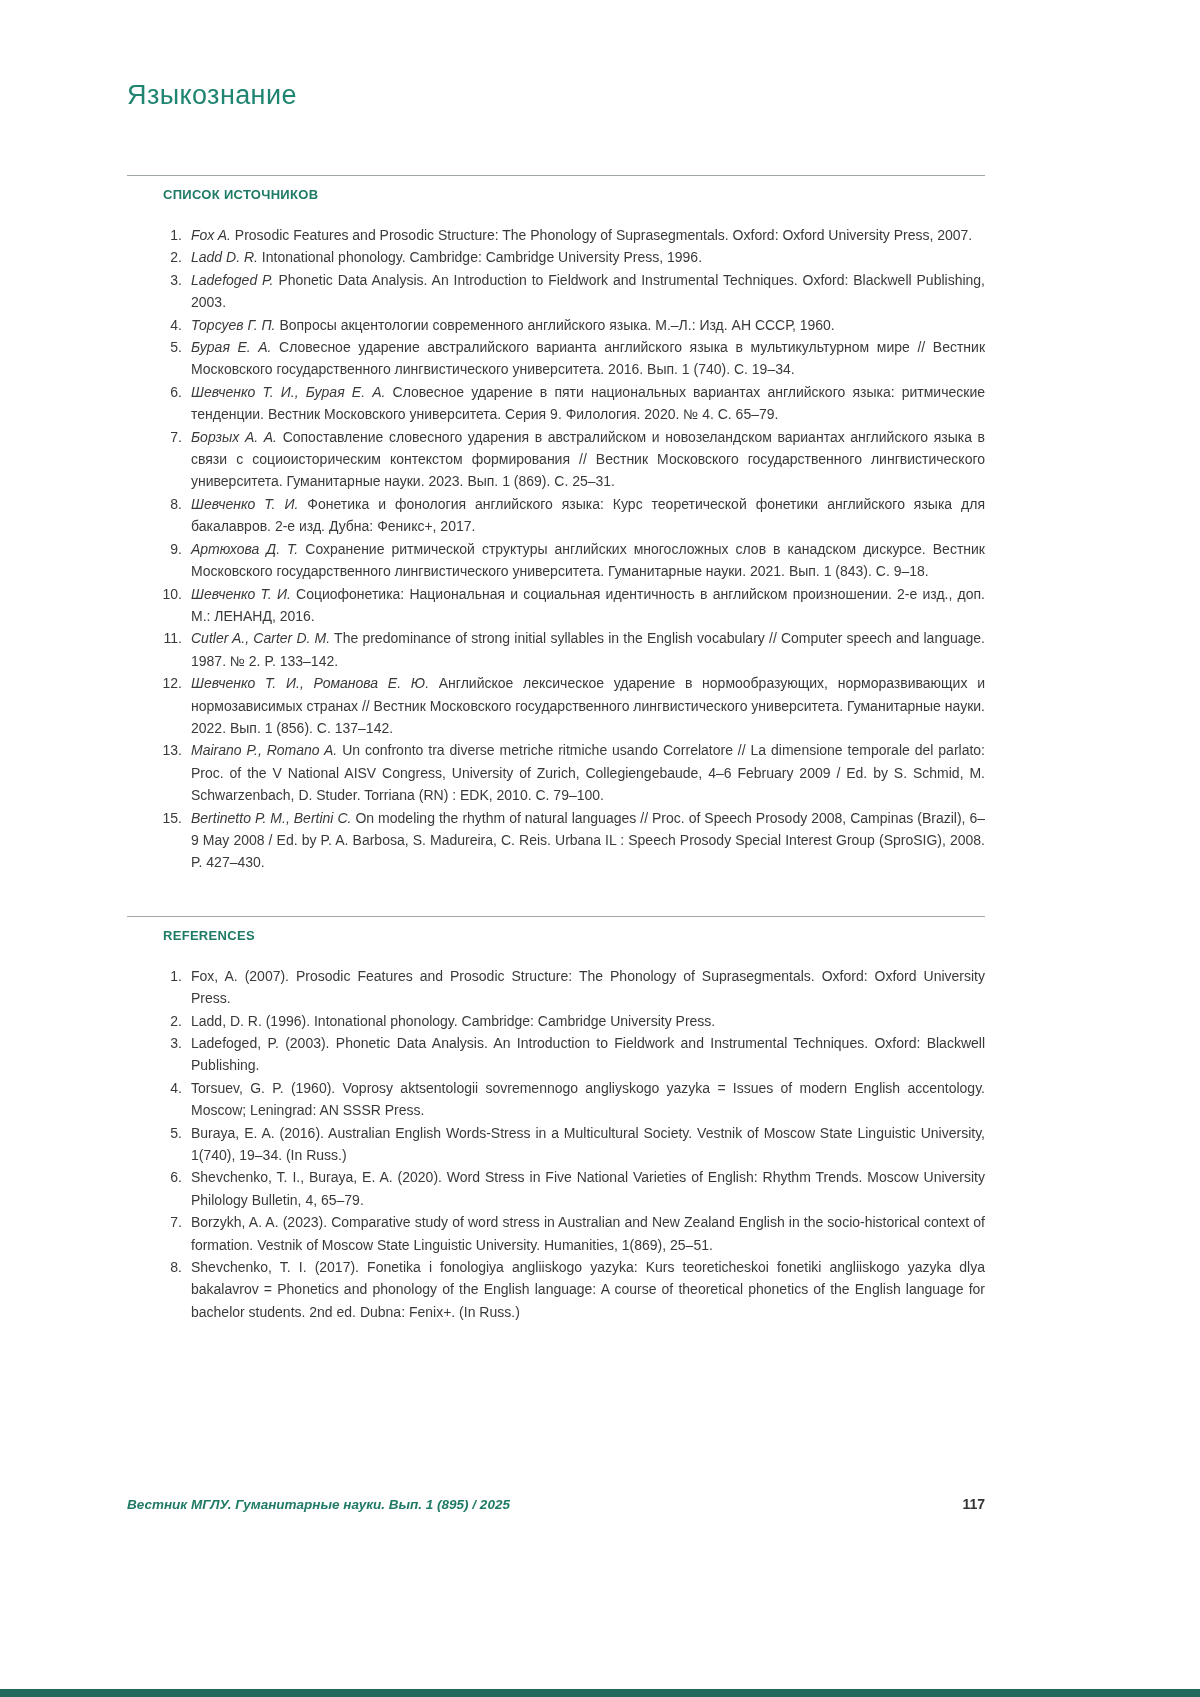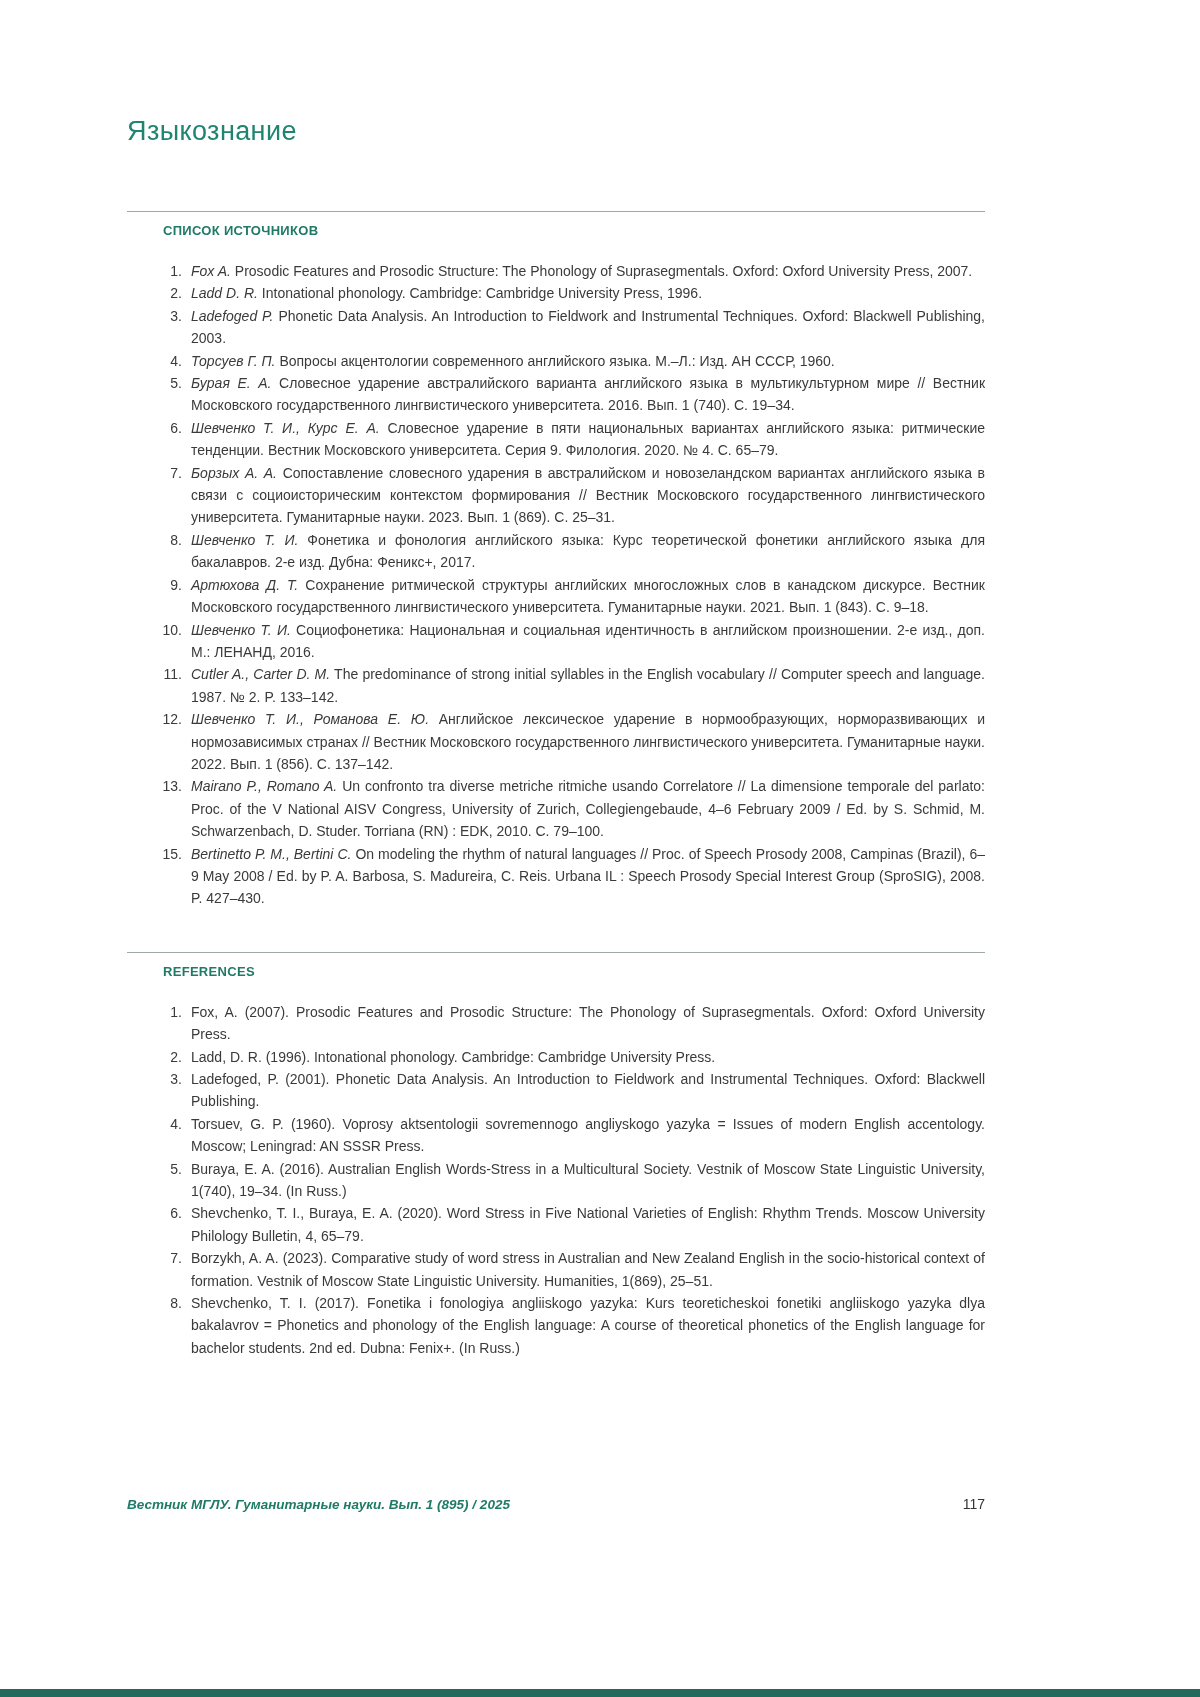--- a/index.html
+++ b/index.html
@@ -10,21 +10,20 @@
     background: #ffffff;
     font-family: "Liberation Sans", sans-serif;
     color: #3a3a3a;
     overflow: hidden;
   }
   .content {
     position: absolute;
     left: 127px;
     top: 0;
     width: 858px;
-    margin-top: 36px;
   }
   .running-head {
     margin: 0;
     padding-top: 80px;
     font-size: 27px;
     font-weight: 400;
     letter-spacing: 0.4px;
     color: #1f8470;
   }
   .section-rule {
@@ -73,21 +72,21 @@
     gap: 43px;
   }
   .footer-journal {
     font-size: 13.5px;
     font-style: italic;
     font-weight: 700;
     color: #1f7a66;
   }
   .footer-page {
     font-size: 14px;
-    font-weight: 400;
+    font-weight: 700;
     color: #333333;
   }
   .bottom-bar {
     position: absolute;
     left: 0;
     bottom: 0;
     width: 100%;
     height: 8px;
     background: #236a5d;
   }
@@ -125,21 +124,21 @@
             <span class="ref-text"><i class="authors">Торсуев Г. П.</i> <span>Вопросы акцентологии современного английского языка. М.–Л.: Изд. АН СССР, 1960.</span></span>
           </li>
 
           <li class="ref-item">
             <span class="ref-num">5.</span>
             <span class="ref-text"><i class="authors">Бурая Е. А.</i> <span>Словесное ударение австралийского варианта английского языка в мультикультурном мире // Вестник Московского государственного лингвистического университета. 2016. Вып. 1 (740). С. 19–34.</span></span>
           </li>
 
           <li class="ref-item">
             <span class="ref-num">6.</span>
-            <span class="ref-text"><i class="authors">Шевченко Т. И., Курс Е. А.</i> <span>Словесное ударение в пяти национальных вариантах английского языка: ритмические тенденции. Вестник Московского университета. Серия 9. Филология. 2020. № 4. С. 65–79.</span></span>
+            <span class="ref-text"><i class="authors">Шевченко Т. И., Бурая Е. А.</i> <span>Словесное ударение в пяти национальных вариантах английского языка: ритмические тенденции. Вестник Московского университета. Серия 9. Филология. 2020. № 4. С. 65–79.</span></span>
           </li>
 
           <li class="ref-item">
             <span class="ref-num">7.</span>
             <span class="ref-text"><i class="authors">Борзых А. А.</i> <span>Сопоставление словесного ударения в австралийском и новозеландском вариантах английского языка в связи с социоисторическим контекстом формирования // Вестник Московского государственного лингвистического университета. Гуманитарные науки. 2023. Вып. 1 (869). С. 25–31.</span></span>
           </li>
 
           <li class="ref-item">
             <span class="ref-num">8.</span>
             <span class="ref-text"><i class="authors">Шевченко Т. И.</i> <span>Фонетика и фонология английского языка: Курс теоретической фонетики английского языка для бакалавров. 2-е изд. Дубна: Феникс+, 2017.</span></span>
@@ -188,21 +187,21 @@
             <span class="ref-text">Fox, A. (2007). Prosodic Features and Prosodic Structure: The Phonology of Suprasegmentals. Oxford: Oxford University Press.</span>
           </li>
 
           <li class="ref-item">
             <span class="ref-num">2.</span>
             <span class="ref-text">Ladd, D. R. (1996). Intonational phonology. Cambridge: Cambridge University Press.</span>
           </li>
 
           <li class="ref-item">
             <span class="ref-num">3.</span>
-            <span class="ref-text">Ladefoged, P. (2001). Phonetic Data Analysis. An Introduction to Fieldwork and Instrumental Techniques. Oxford: Blackwell Publishing.</span>
+            <span class="ref-text">Ladefoged, P. (2003). Phonetic Data Analysis. An Introduction to Fieldwork and Instrumental Techniques. Oxford: Blackwell Publishing.</span>
           </li>
 
           <li class="ref-item">
             <span class="ref-num">4.</span>
             <span class="ref-text">Torsuev, G. P. (1960). Voprosy aktsentologii sovremennogo angliyskogo yazyka = Issues of modern English accentology. Moscow; Leningrad: AN SSSR Press.</span>
           </li>
 
           <li class="ref-item">
             <span class="ref-num">5.</span>
             <span class="ref-text">Buraya, E. A. (2016). Australian English Words-Stress in a Multicultural Society. Vestnik of Moscow State Linguistic University, 1(740), 19–34. (In Russ.)</span>

